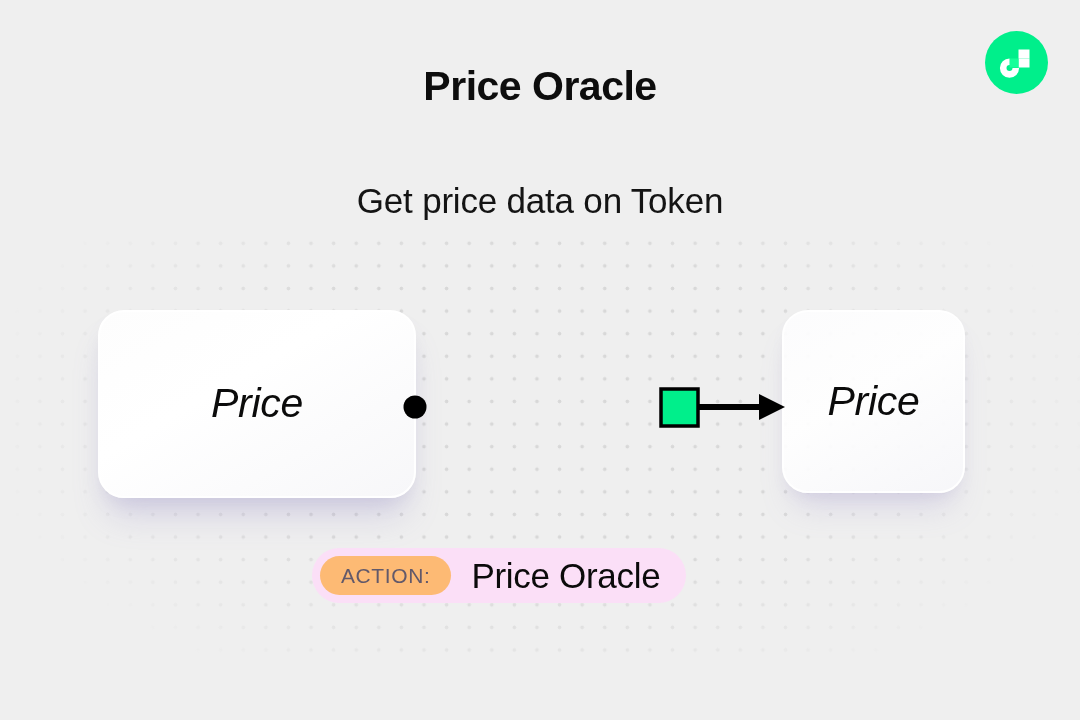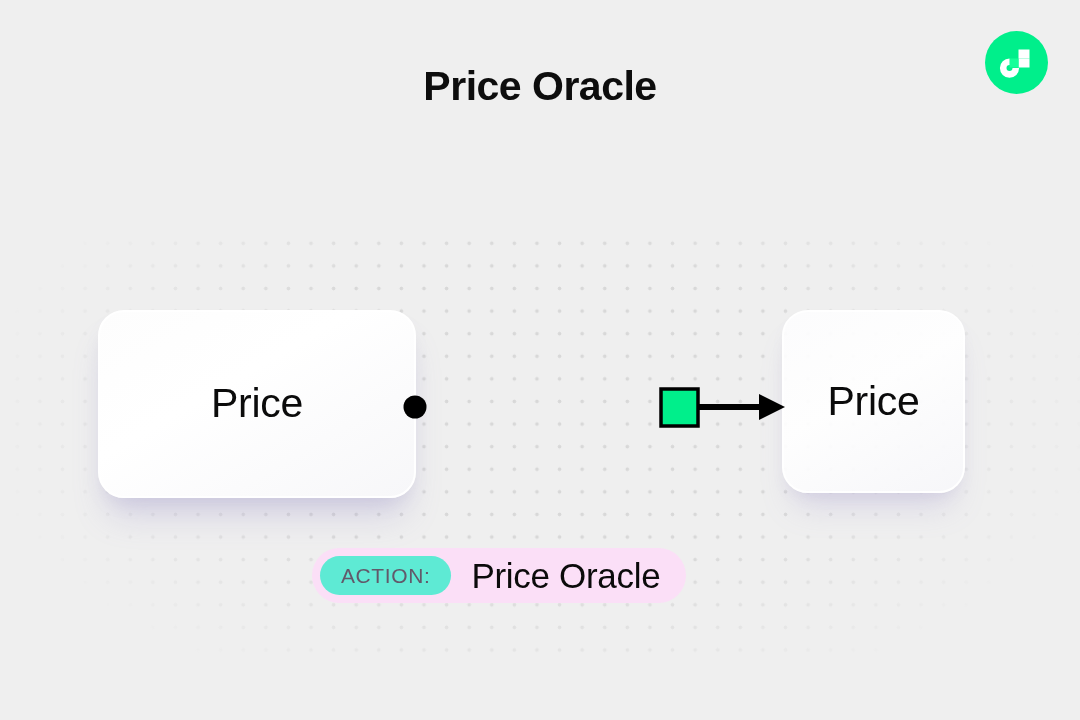--- a/index.html
+++ b/index.html
@@ -77,20 +77,21 @@
     position: absolute;
     box-sizing: border-box;
     border-radius: 26px;
     border: 2px solid #ffffff;
     display: flex;
     align-items: center;
     justify-content: center;
     text-align: right;
     color: #0b0b0b;
     line-height: 1.17;
+    font-style: italic;
   }
 
   #card-source {
     left: 98px;
     top: 310px;
     width: 318px;
     height: 188px;
     background: linear-gradient(150deg, #fdfdfd 0%, #ffffff 40%, #f7f7f9 100%);
     box-shadow:
       0 26px 34px -10px rgba(150,140,200,0.30),
@@ -130,21 +131,21 @@
     height: 55px;
     border-radius: 28px;
     background: #fbdff7;
     display: flex;
     align-items: center;
     padding: 0 26px 0 8px;
   }
   #action-chip {
     height: 39px;
     border-radius: 20px;
-    background: #5eead4;
+    background: #fdba74;
     display: flex;
     align-items: center;
     padding: 0 21px;
     font-size: 21px;
     font-weight: 500;
     letter-spacing: 0.6px;
     color: #62596a;
   }
   #action-value {
     margin-left: 20px;
@@ -166,20 +167,21 @@
       <circle cx="31.5" cy="31.5" r="31.5" fill="#00ef8b"></circle>
       <path d="M44.5 18.5 H33.5 V27.5 H44.5 Z" fill="#ffffff"></path>
       <path d="M33.5 27.5 H44.5 V36.5 H33.5 Z" fill="#ffffff"></path>
       <rect x="24.5" y="27.5" width="9" height="9" fill="#16ff99"></rect>
       <path d="M33.5 36.5 H24.5 V45.5 H33.5 Z" fill="#ffffff" opacity="0"></path>
       <path d="M24.5 27.5 a9.6 9.6 0 1 0 9.6 9.6 h-6.6 a3 3 0 1 1 -3 -3 z" fill="#ffffff"></path>
     </svg>
   </div>
 
   <div id="page-title">Price Oracle</div>
+  <div id="page-subtitle">Get price data on Token</div>
 
   <div id="card-source" class="node-card">
     <div>
       <div>Price</div>
     </div>
   </div>
 
   <div id="card-target" class="node-card">
     <div>Price</div>
   </div>

